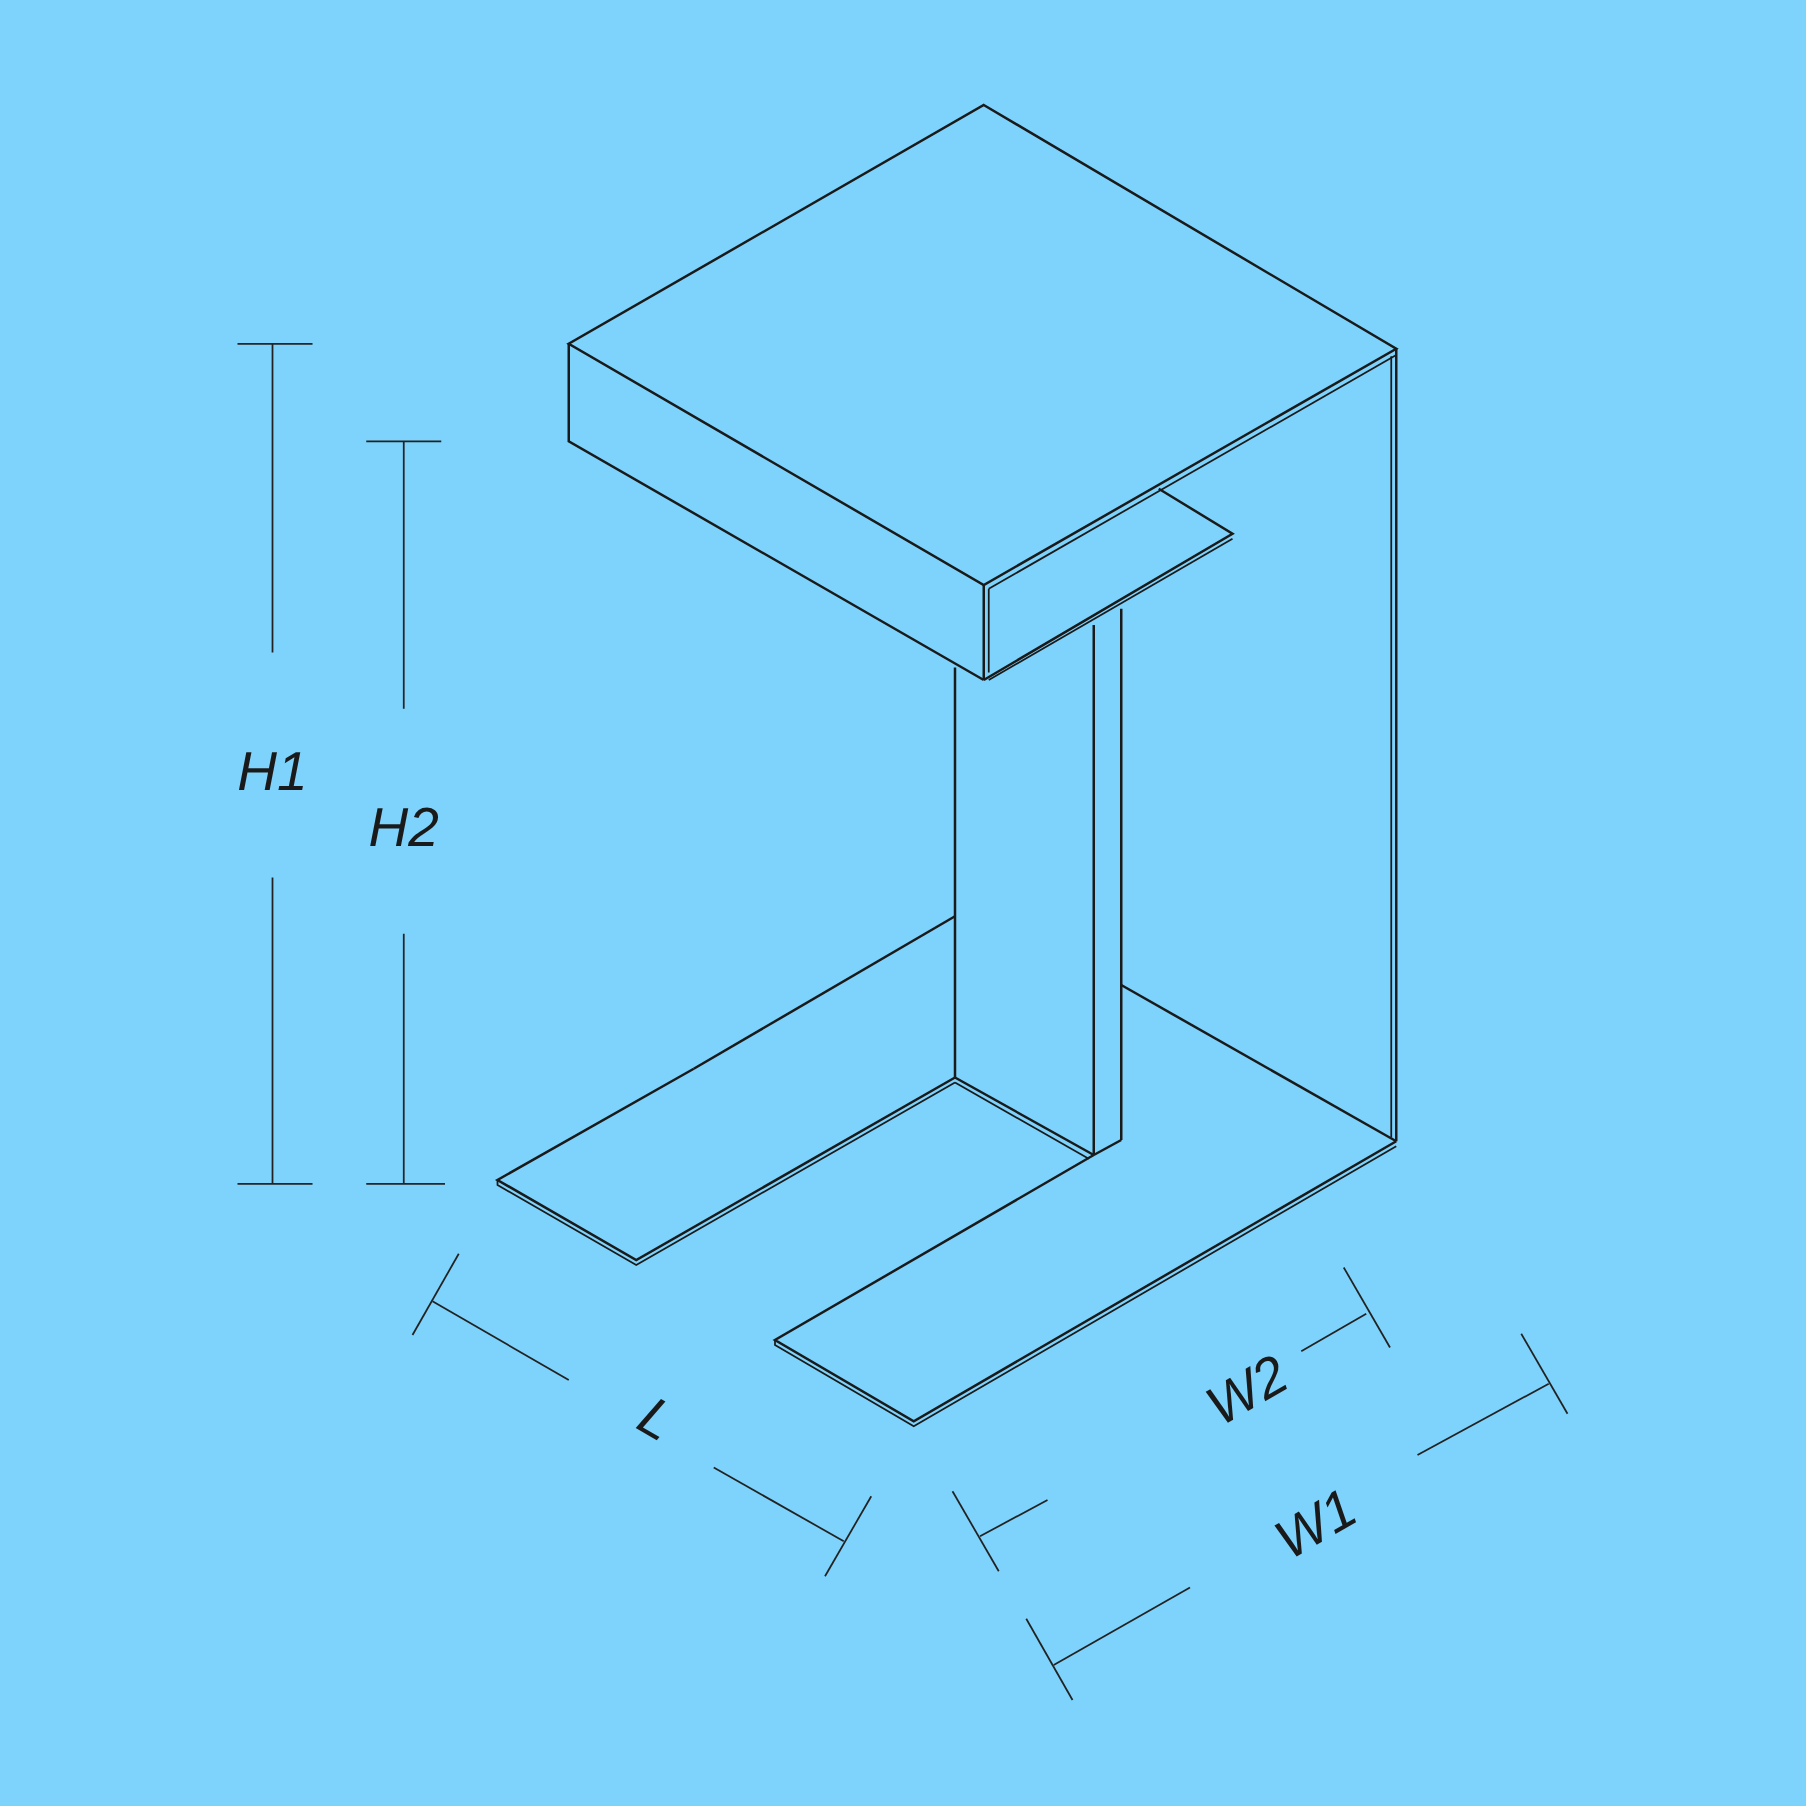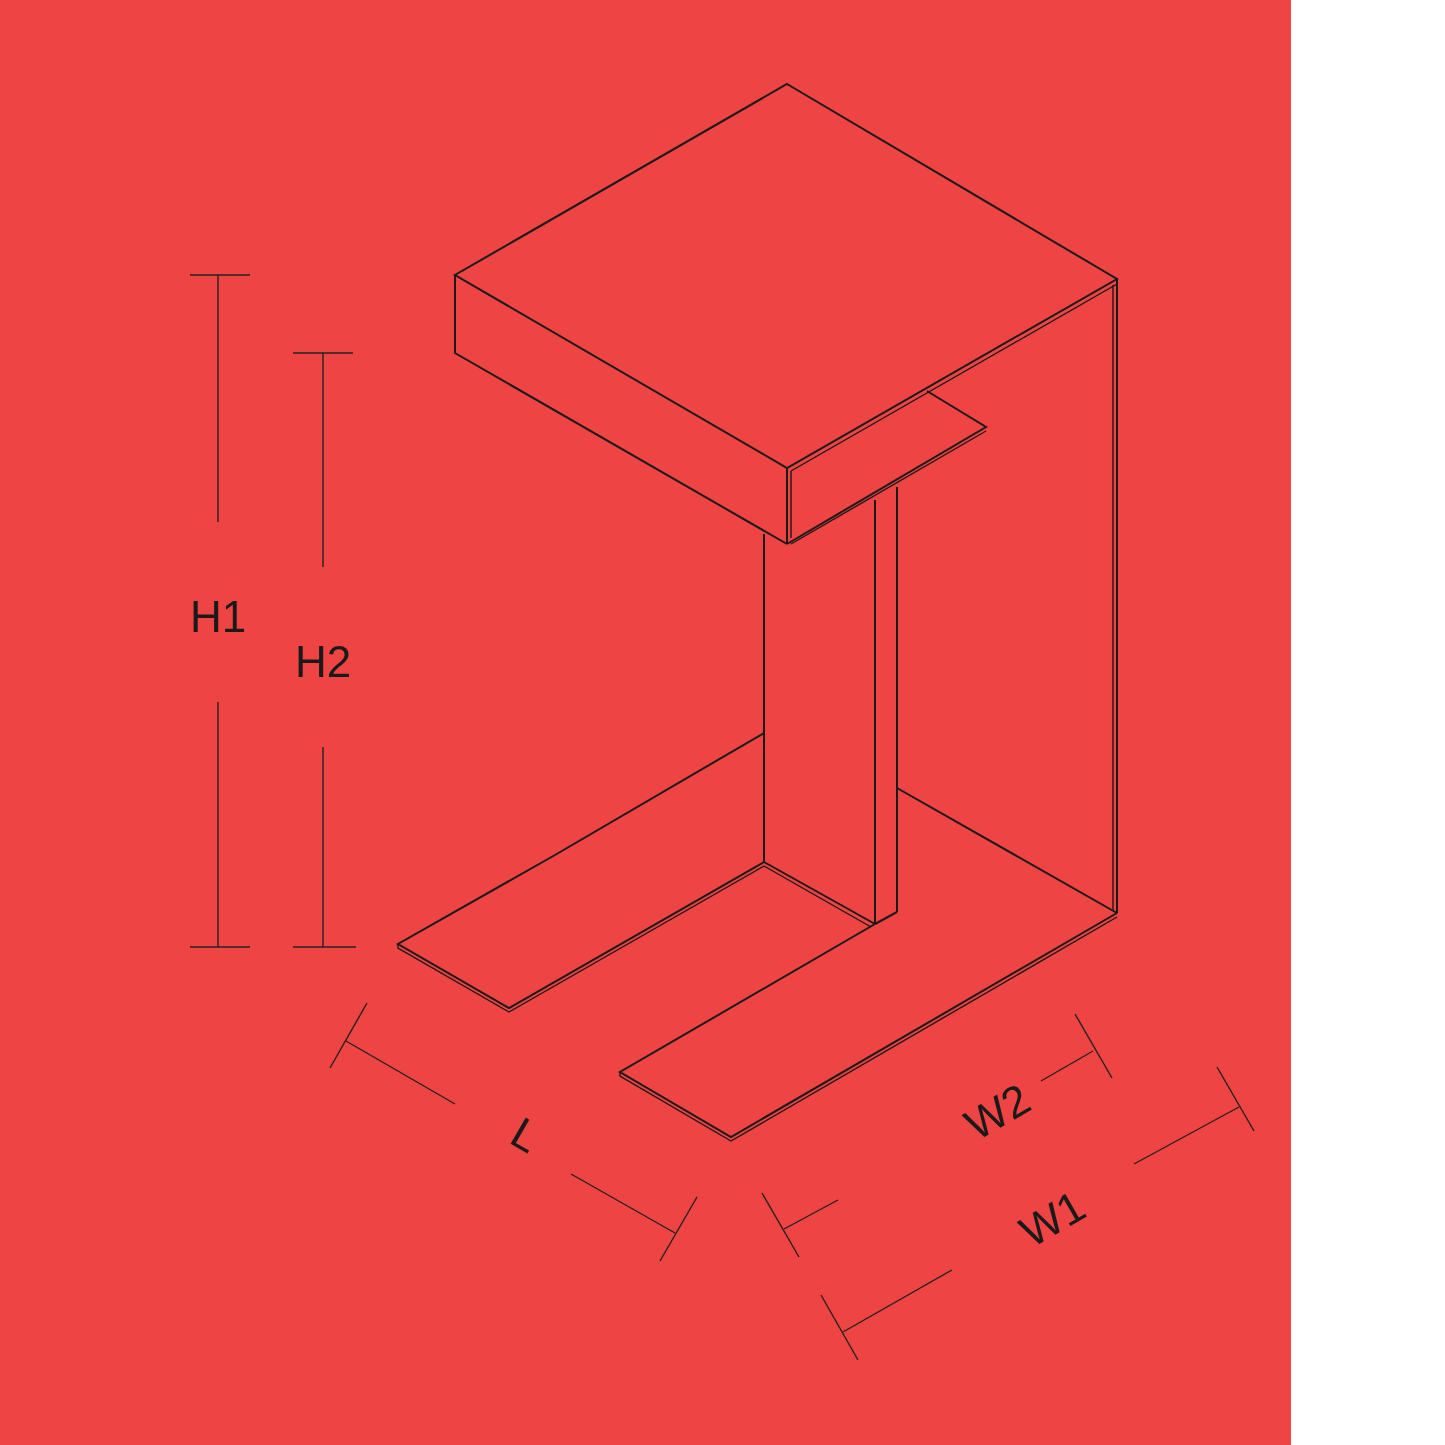--- a/index.html
+++ b/index.html
@@ -1,16 +1,16 @@
 <!DOCTYPE html>
 <html><head>
 <meta charset="utf-8">
 <style>
   html, body { margin: 0; padding: 0; background: #ffffff; }
-  #canvas { position: relative; width: 1291px; height: 1445px; background: #ef4444; overflow: hidden; }
+  #canvas { position: relative; width: 1445px; height: 1445px; background: #7dd3fc; overflow: hidden; font-style: italic; }
   svg { position: absolute; left: 0; top: 0; }
   .edge { stroke: #1a1a1a; stroke-width: 2; fill: none; stroke-linejoin: miter; }
   .thin { stroke: #1a1a1a; stroke-width: 1.4; fill: none; }
   .dim { stroke: #222222; stroke-width: 1.4; fill: none; }
   .label { font-family: "Liberation Sans", sans-serif; font-size: 44px; fill: #1a1a1a; }
 </style>
 </head>
 <body>
 
 <div id="canvas">

